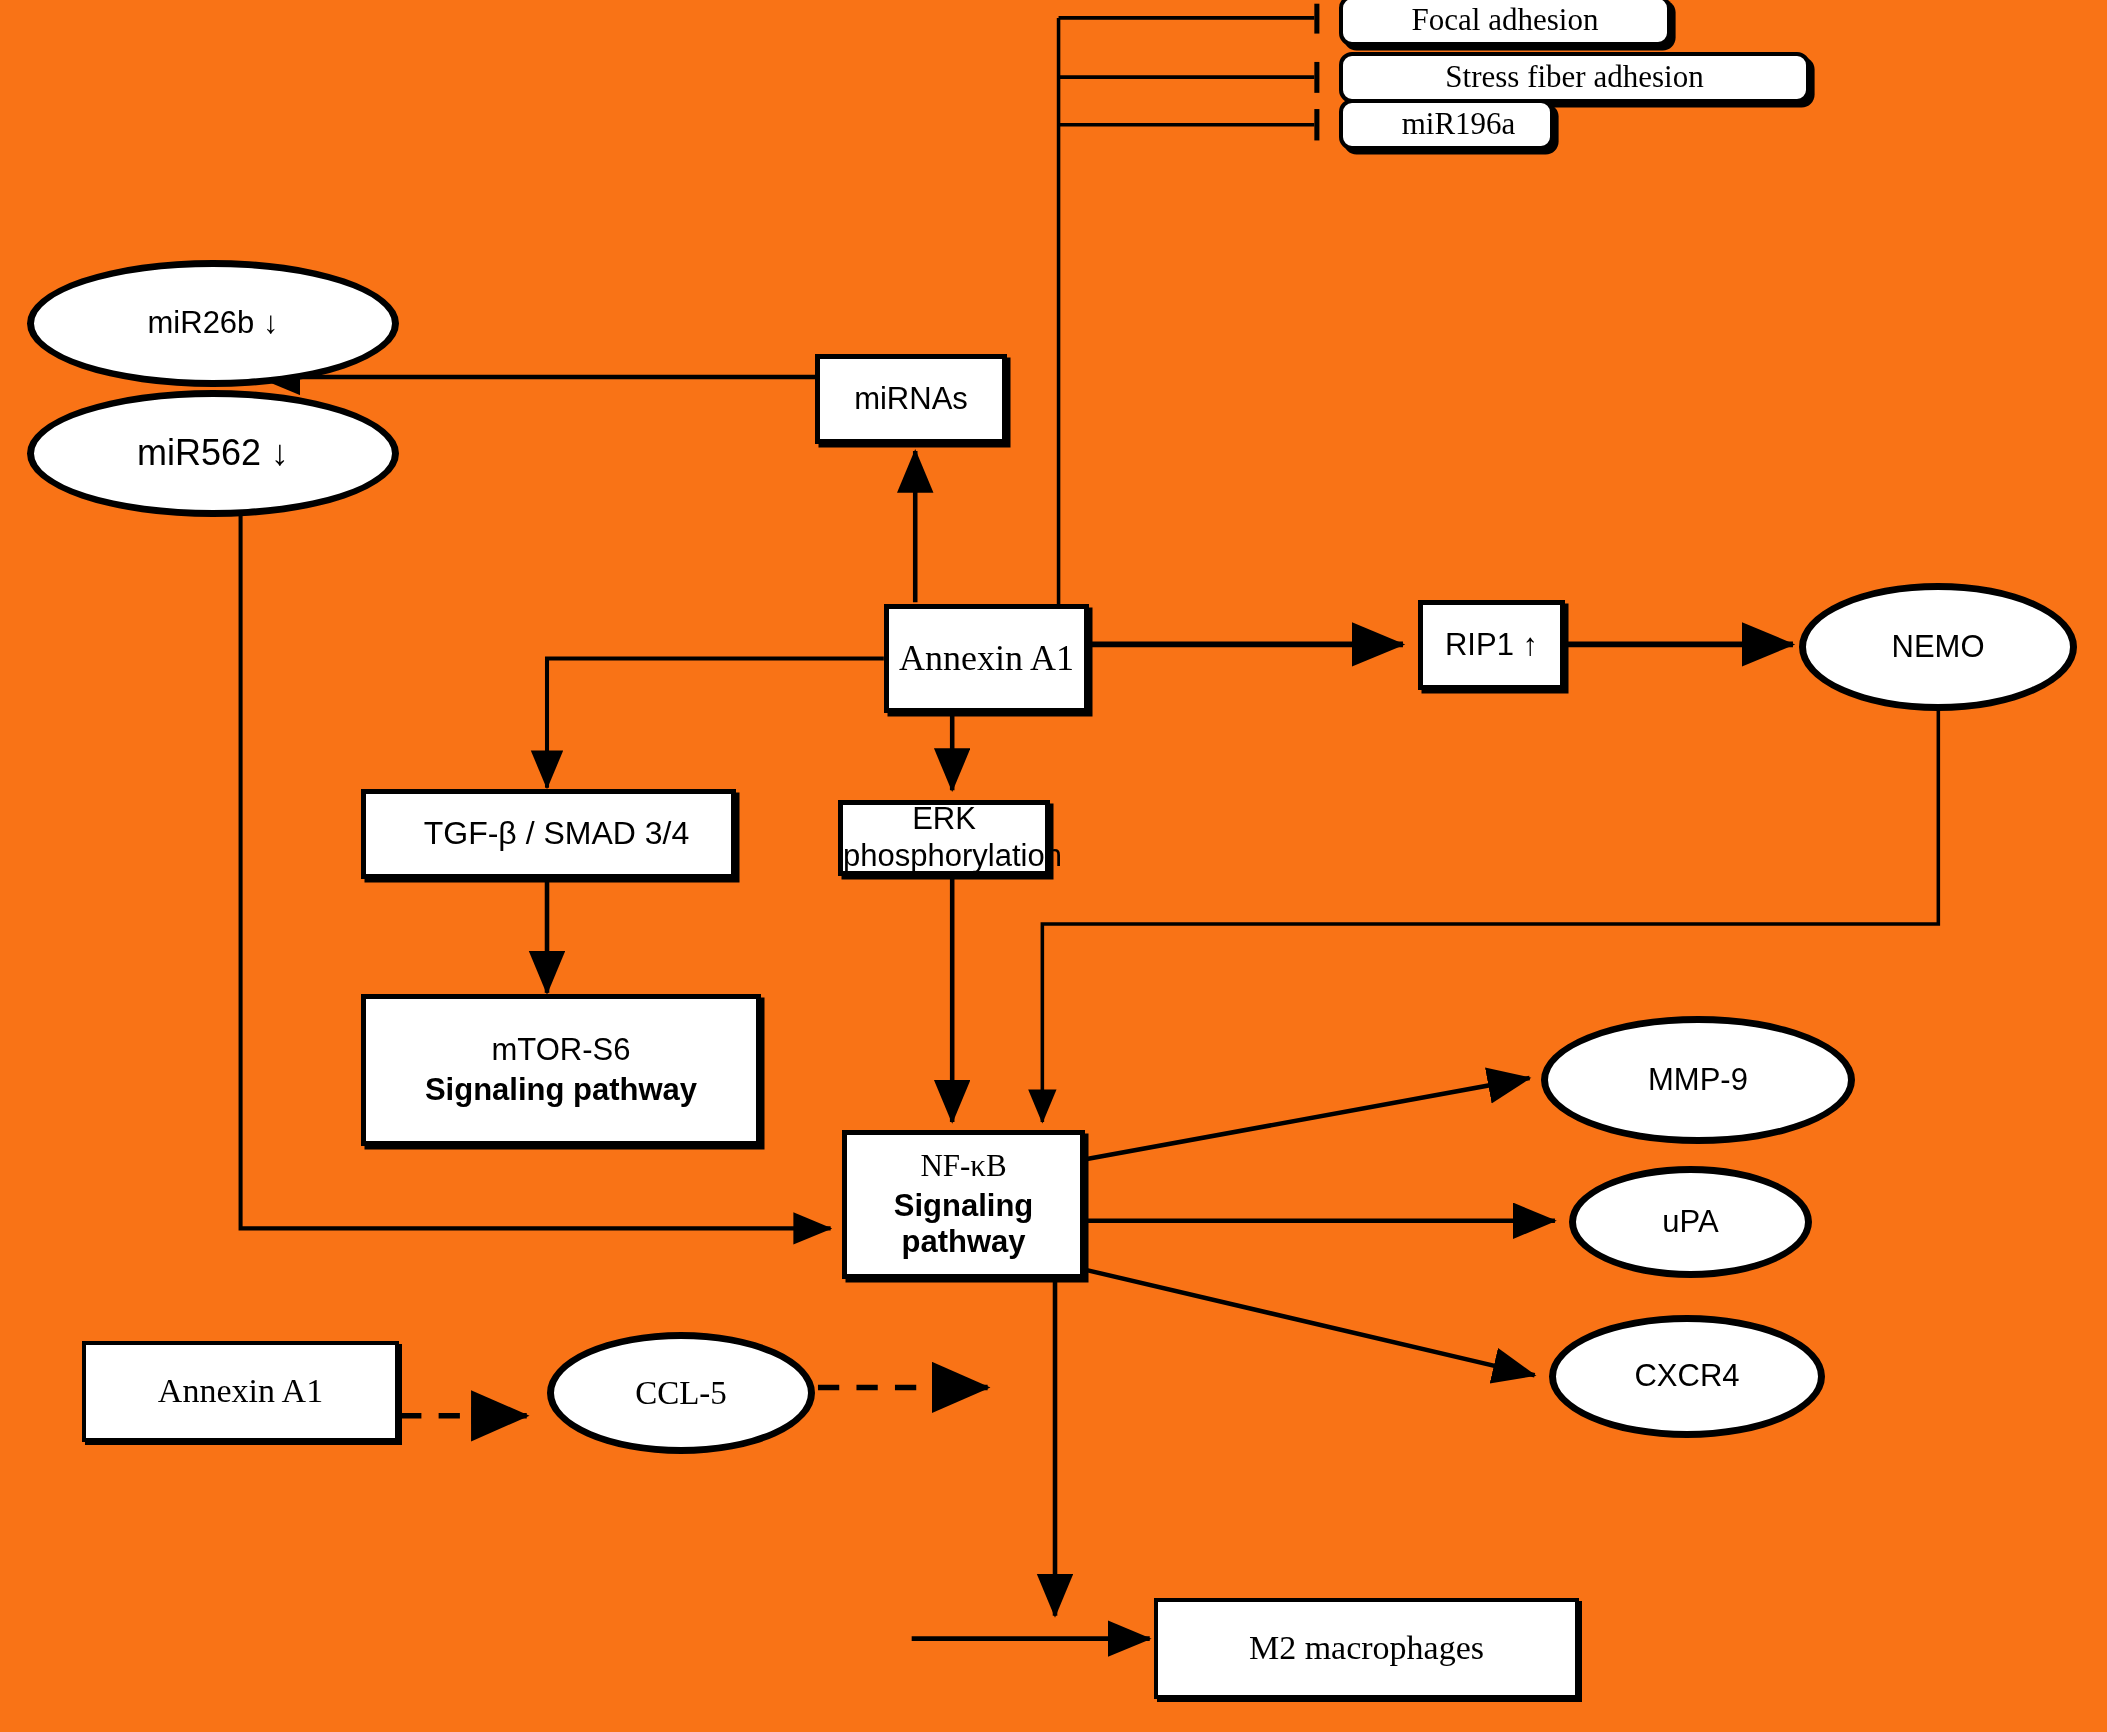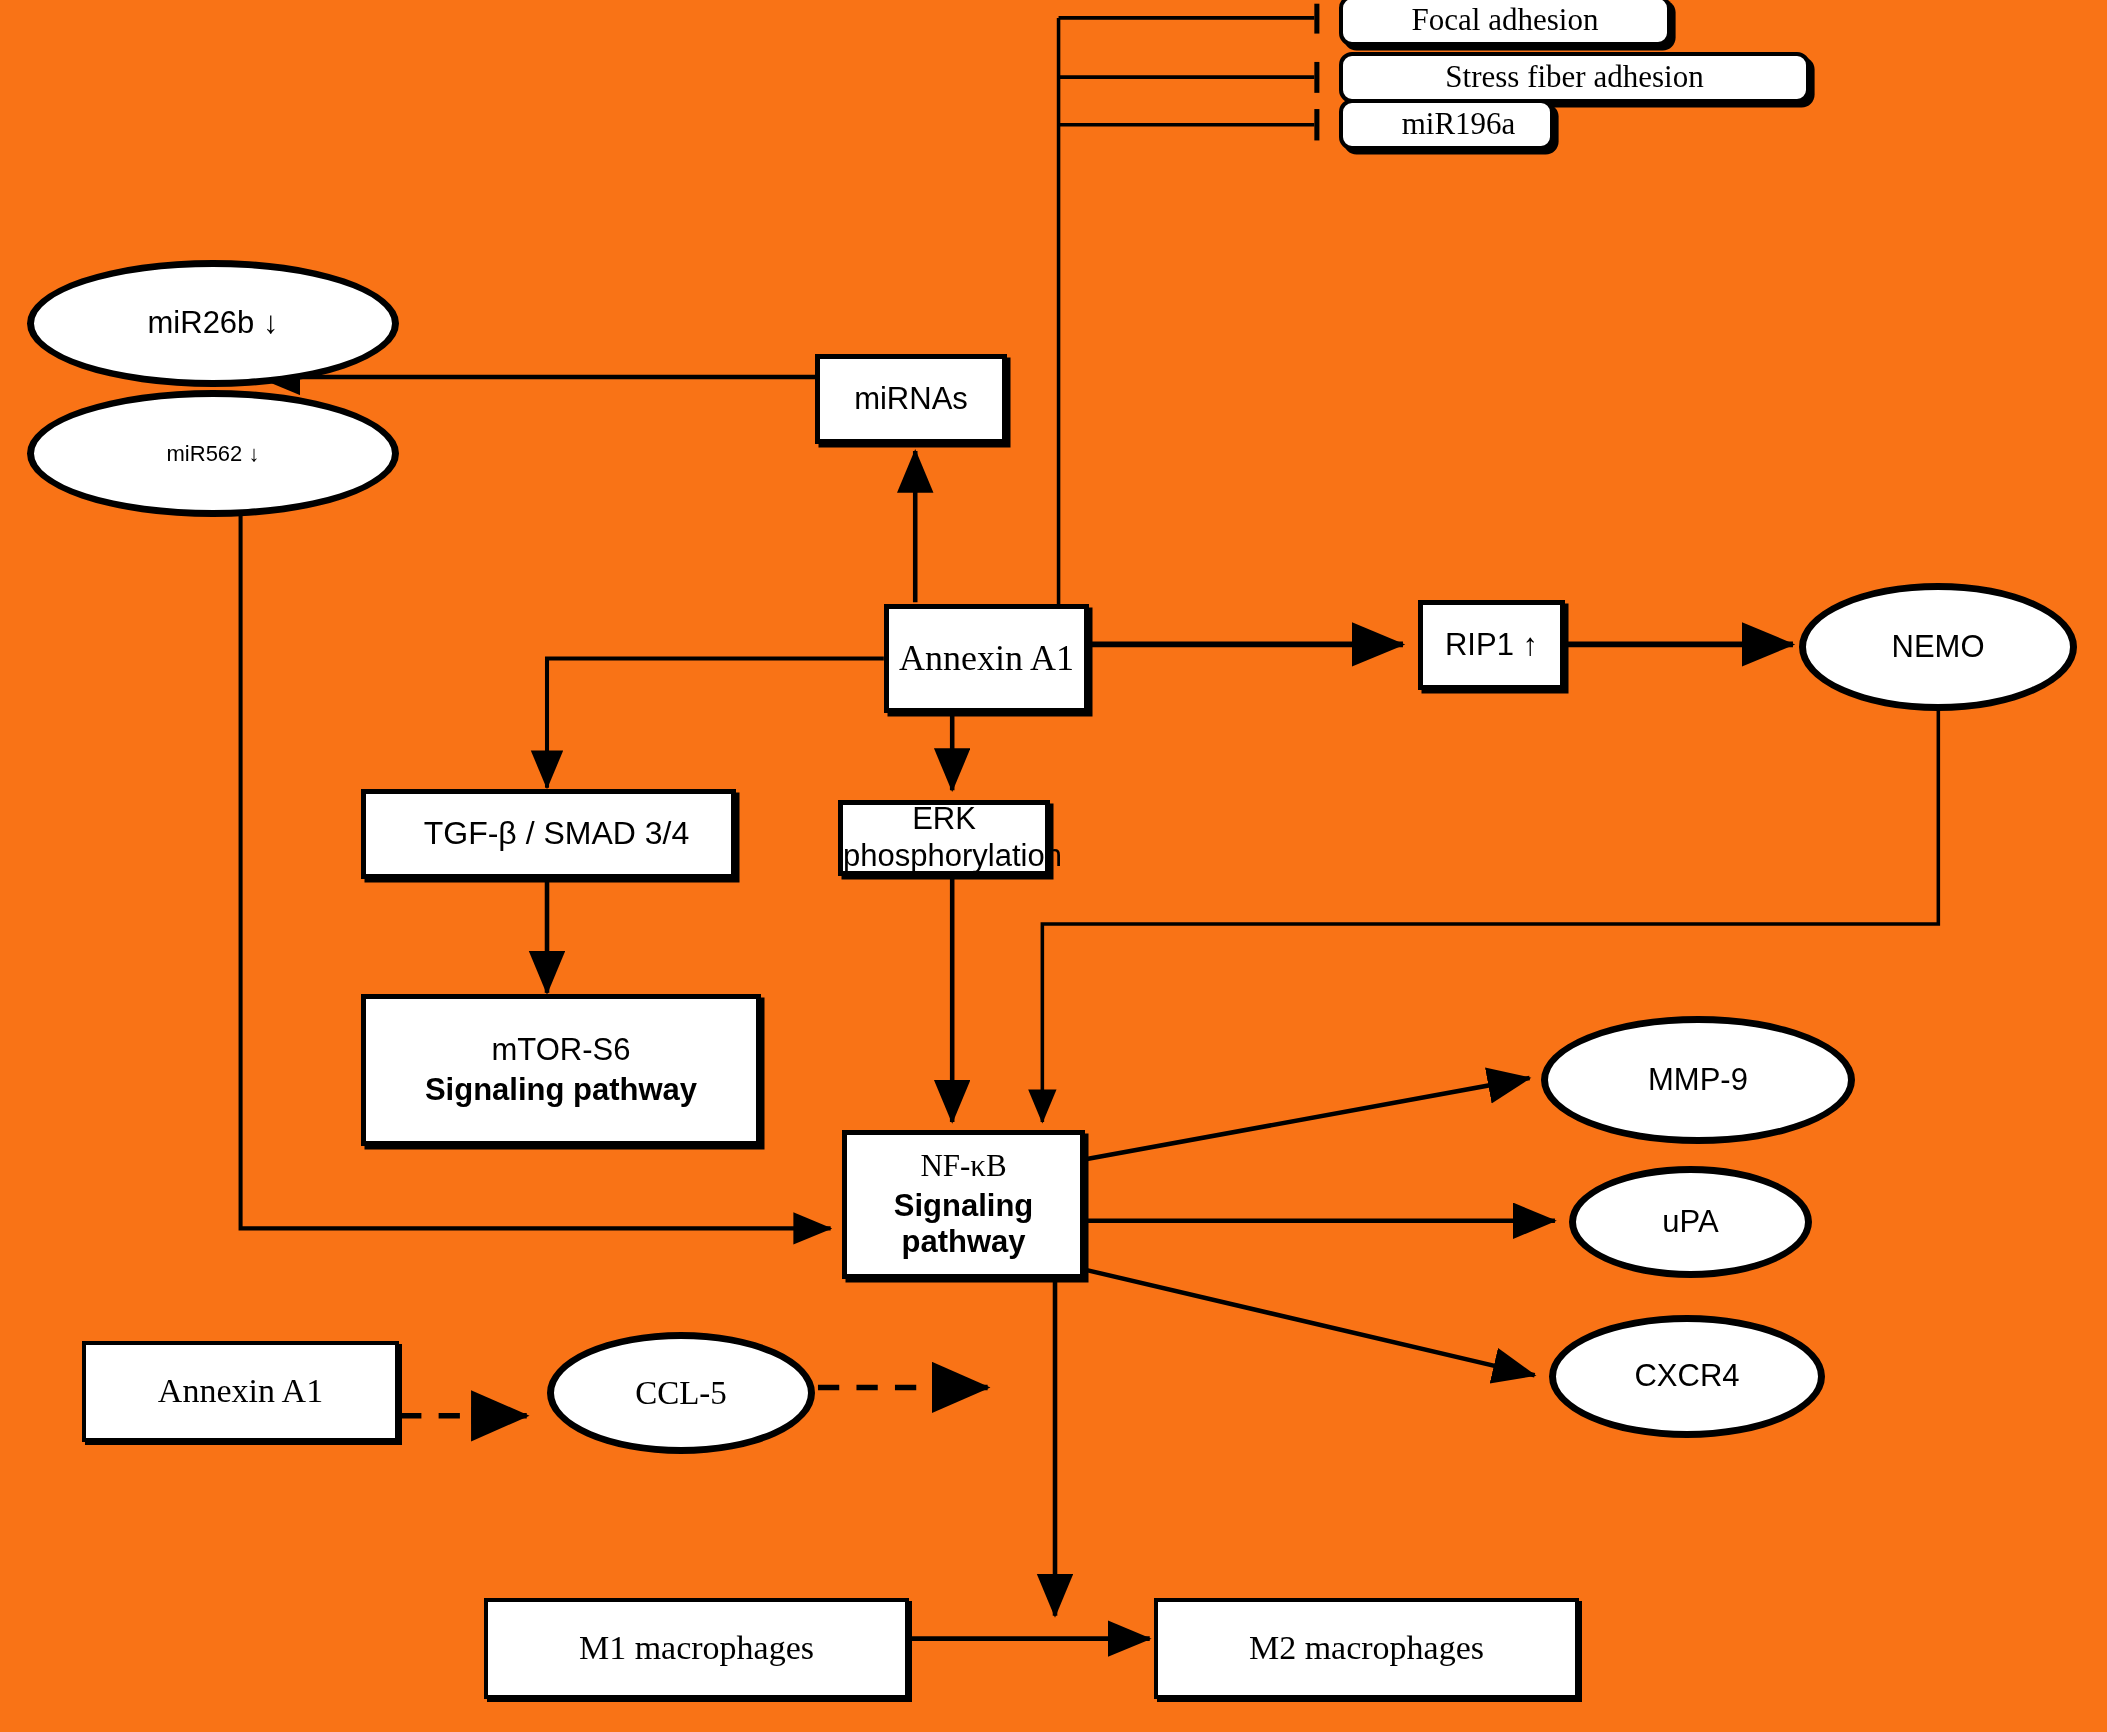--- a/index.html
+++ b/index.html
@@ -130,21 +130,21 @@
   </div>
 
   <div class="node rrect" style="left:1339px;top:99px;width:215px;height:51px;font-size:31px;padding-left:24px;">
     <span class="lbl">miR196a</span>
   </div>
 
   <div class="node ell sans" style="left:27px;top:260px;width:372px;height:127px;font-size:31px;">
     <span class="lbl">miR26b ↓</span>
   </div>
 
-  <div class="node ell sans" style="left:27px;top:390px;width:372px;height:127px;font-size:22px;">
+  <div class="node ell sans" style="left:27px;top:390px;width:372px;height:127px;font-size:36px;">
     <span class="lbl">miR562 ↓</span>
   </div>
 
   <div class="node rect sans" style="left:815px;top:354px;width:192px;height:90px;font-size:31px;">
     <span class="lbl">miRNAs</span>
   </div>
 
   <div class="node rect serif" style="left:884px;top:604px;width:205px;height:109px;font-size:36px;">
     <span class="lbl">Annexin A1</span>
   </div>
@@ -188,22 +188,19 @@
   </div>
 
   <div class="node rect-thin serif" style="left:82px;top:1341px;width:317px;height:101px;font-size:34px;">
     <span class="lbl">Annexin A1</span>
   </div>
 
   <div class="node ell serif" style="left:547px;top:1332px;width:268px;height:122px;font-size:33px;">
     <span class="lbl">CCL-5</span>
   </div>
 
-  <div class="node rect-thin serif" style="left:484px;top:1598px;width:425px;height:101px;font-size:34px;">
-    <span class="lbl">M1 macrophages</span>
-  </div>
 
   <div class="node rect-thin serif" style="left:1154px;top:1598px;width:425px;height:101px;font-size:34px;">
     <span class="lbl">M2 macrophages</span>
   </div>
 
 </div>
 
 
 </body></html>

